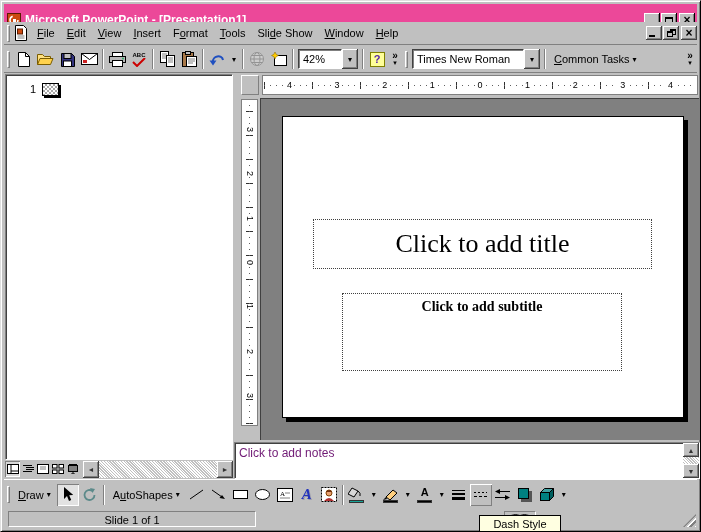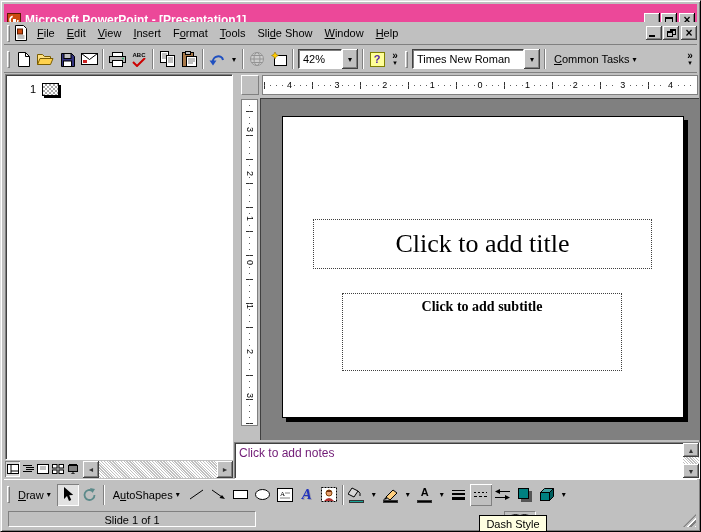--- a/index.html
+++ b/index.html
@@ -134,21 +134,21 @@
   .spanel { position:absolute; top:3px; height:16px; border:1px solid; border-color:#808080 #fff #fff #808080;
     display:flex; align-items:flex-end; justify-content:center; font-size:11px; }
   .sp1 { left:4px; width:248px; }
   .sp2 { left:255px; width:219px; }
   .sp3 { left:500px; width:32px; }
   .resize-grip { position:absolute; right:1px; bottom:1px; width:13px; height:13px;
     background: repeating-linear-gradient(135deg, transparent 0 2px, #fff 2px 3px, #808080 3px 5px);
     clip-path: polygon(100% 0, 100% 100%, 0 100%); }
 
   
-  .tooltip { position:absolute; left:478px; top:514px; width:68px; height:17px; background:#ffffe1;
+  .tooltip { position:absolute; left:478px; top:514px; width:82px; height:17px; background:#ffffe1;
     border:1px solid #000; display:flex; align-items:center; justify-content:center; font-size:11px; z-index:50; }
 
   
   .abc { font-size:6px; font-weight:bold; line-height:6px; letter-spacing:0; }
   .wordartA { font-family:"Liberation Serif", serif; font-style:italic; font-weight:bold; font-size:15px;
     color:#2233bb; text-shadow:1px 1px 0 #9999aa; }
   .fontA { font-weight:bold; font-size:11px; line-height:10px; }
   .helpq { width:15px; height:15px; background:#ffff99; border:1px solid #808000; color:#5522aa;
     font-weight:bold; font-size:11px; display:flex; align-items:center; justify-content:center; }
   svg { display:block; }

